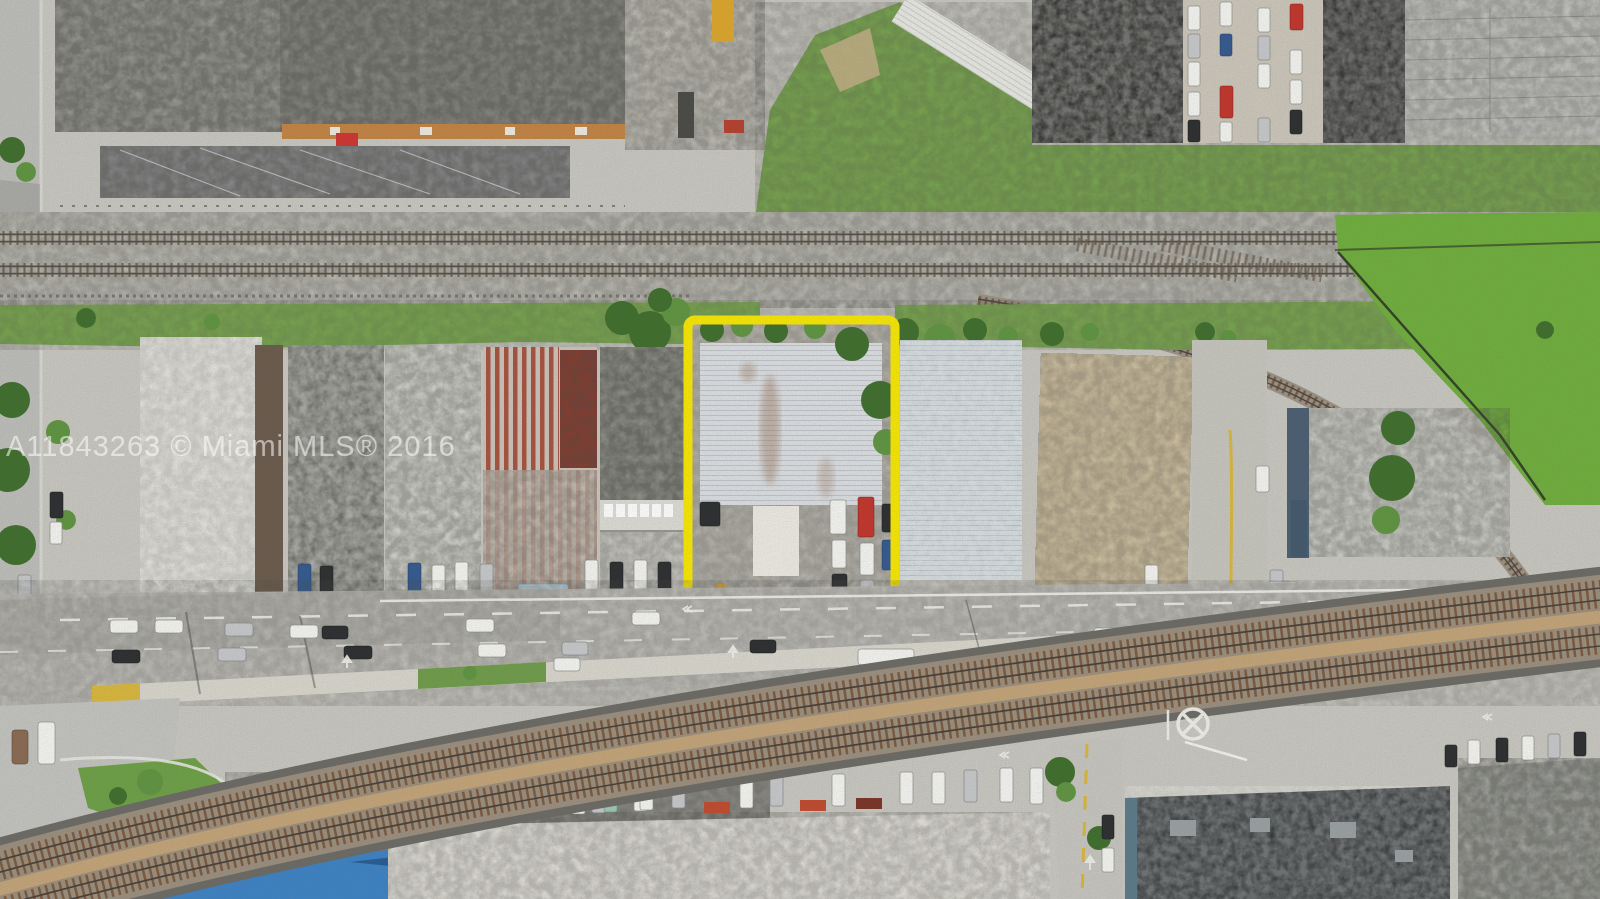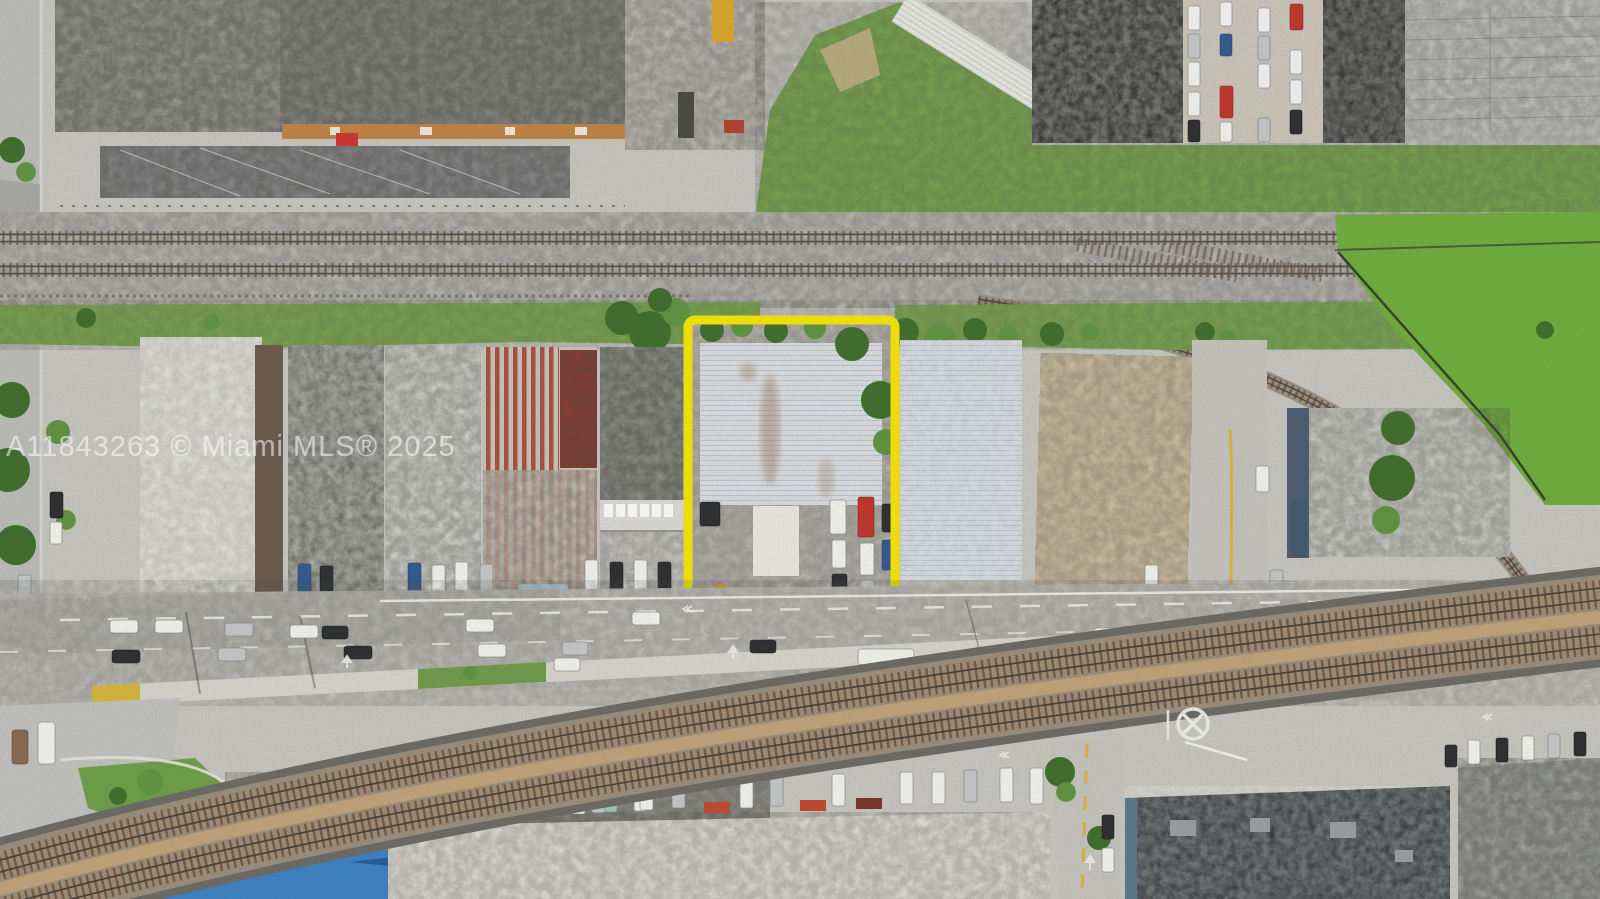--- a/index.html
+++ b/index.html
@@ -448,14 +448,14 @@
           <line x1="1203" y1="714" x2="1183" y2="734"></line>
     <line x1="1168" y1="710" x2="1168" y2="740" stroke-width="2.5"></line>
   </g>
   <path d="M1005,752 l-5,3 5,3 m4,-6 l-5,3 5,3" stroke="#f2f2ec" stroke-width="1.5" fill="none" opacity="0.9"></path>
   <path d="M1488,714 l-5,3 5,3 m4,-6 l-5,3 5,3" stroke="#f2f2ec" stroke-width="1.5" fill="none" opacity="0.9"></path>
 </g>
 
 <rect x="0" y="0" width="1600" height="899" filter="url(#grain)" opacity="0.16"></rect>
 </svg>
 
-<div class="wm">A11843263 © Miami MLS® 2025</div>
+<div class="wm">A11843263 © Miami MLS® 2016</div>
 </div>
 
 </body></html>

